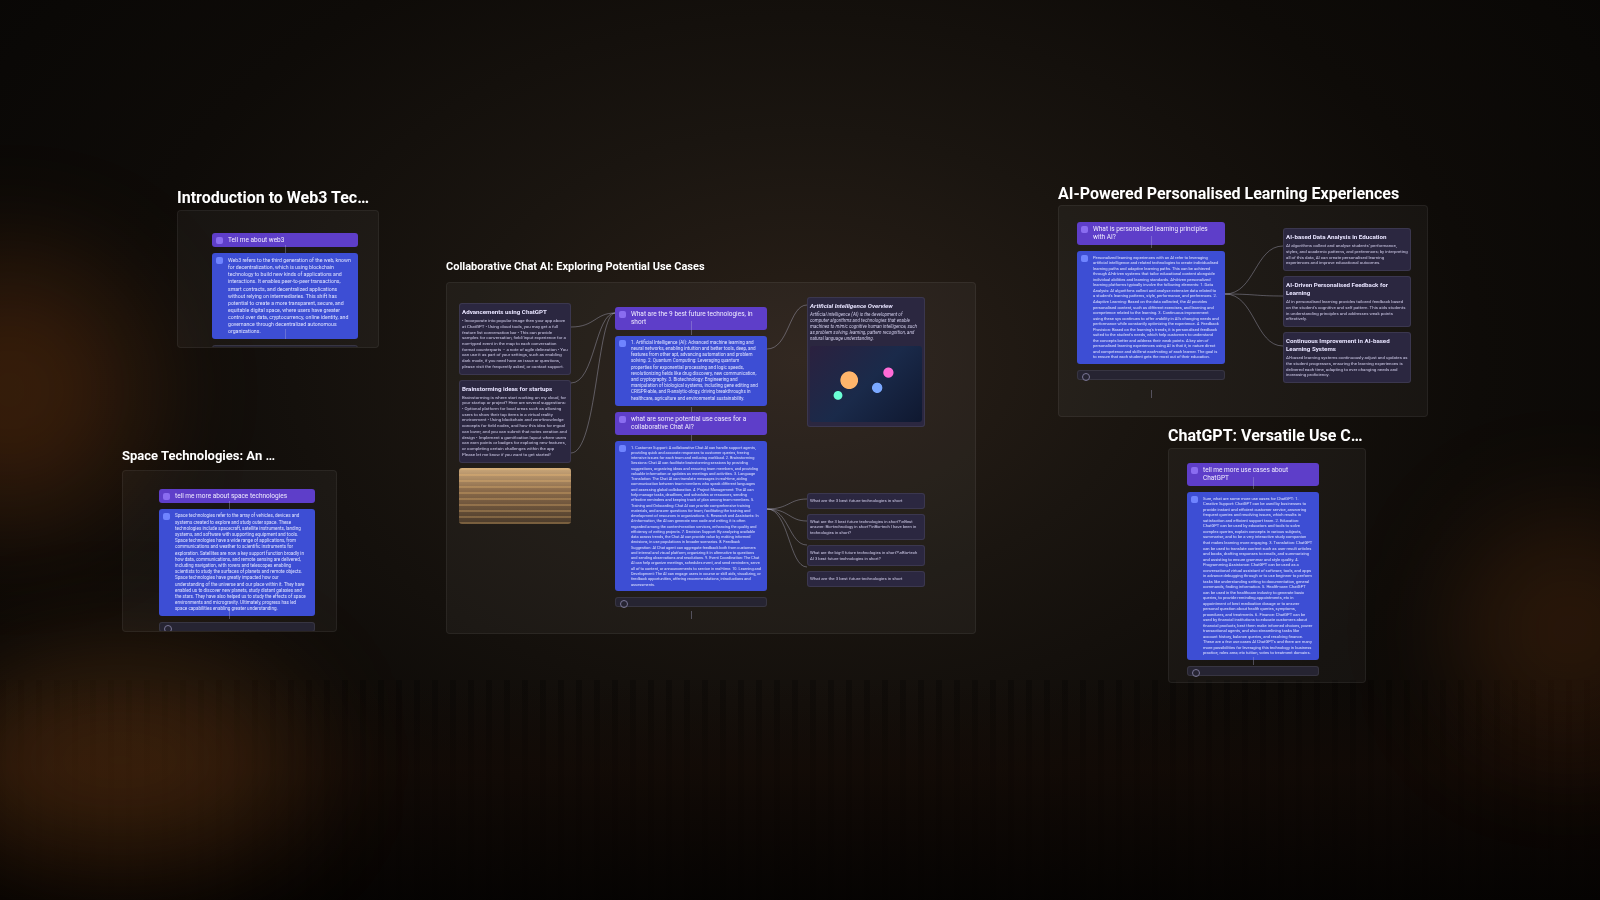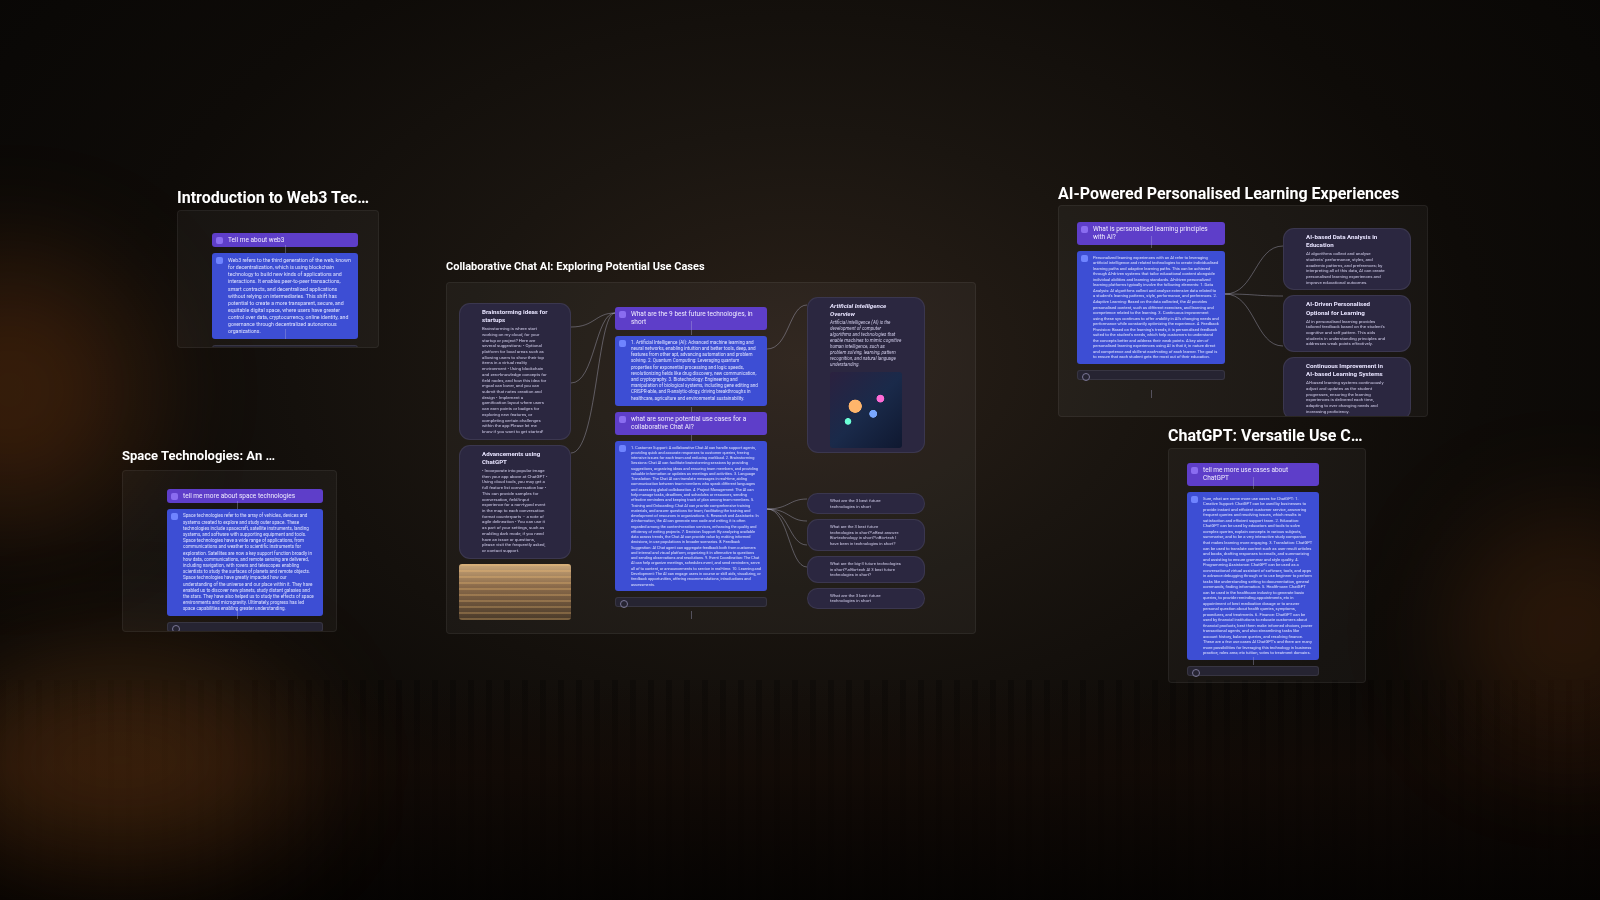--- a/index.html
+++ b/index.html
@@ -72,22 +72,22 @@
   }
   .answer::before {
     content:'';
     position:absolute; left:4px; top:4px; width:7px; height:7px;
     background:#6f84ff; border-radius:2px;
   }
 
   .darknode {
     background: #2b2740;
     border: 1px solid rgba(255,255,255,0.08);
-    border-radius: 11px;
-    padding: 4px 22px;
+    border-radius: 3px;
+    padding: 4px 2px;
     font-size: 5.8px;
     line-height: 1.3;
     color: #cfcbe8;
     margin-bottom: 5px;
   }
   .darknode .dn-title { font-weight:700; color:#e8e4ff; font-size:6.2px; margin-bottom:2px; }
 
   .input-strip {
     background: #262432;
     border: 1px solid rgba(255,255,255,0.08);
@@ -155,52 +155,52 @@
     <div class="prompt">Tell me about web3</div>
     <div class="vline" style="top:12px; height:16px;"></div>
     <div class="answer" style="font-size:5.2px;">Web3 refers to the third generation of the web, known for decentralization, which is using blockchain technology to build new kinds of applications and interactions. It enables peer-to-peer transactions, smart contracts, and decentralized applications without relying on intermediaries. This shift has potential to create a more transparent, secure, and equitable digital space, where users have greater control over data, cryptocurrency, online identity, and governance through decentralized autonomous organizations.</div>
     <div class="vline" style="top:96px; height:10px;"></div>
     <div class="input-strip"></div>
   </div>
 </div>
 
 <div id="titleB" class="card-title">Space Technologies: An …</div>
 <div id="cardB" class="card">
-  <div class="nodecol" style="left:28px; top:18px; width:172px;padding-left:16px;">
+  <div class="nodecol" style="left:20px; top:18px; width:172px;padding-left:16px;">
     <div class="prompt">tell me more about space technologies</div>
     <div class="vline" style="top:12px; height:14px;"></div>
     <div class="answer" style="font-size:4.6px;">Space technologies refer to the array of vehicles, devices and systems created to explore and study outer space. These technologies include spacecraft, satellite instruments, landing systems, and software with supporting equipment and tools.
 
 Space technologies have a wide range of applications, from communications and weather to scientific instruments for exploration. Satellites are now a key support function broadly in how data, communications, and remote sensing are delivered, including navigation, with rovers and telescopes enabling scientists to study the surfaces of planets and remote objects.
 
 Space technologies have greatly impacted how our understanding of the universe and our place within it. They have enabled us to discover new planets, study distant galaxies and the stars. They have also helped us to study the effects of space environments and microgravity. Ultimately, progress has led space capabilities enabling greater understanding.</div>
     <div class="vline" style="top:122px; height:8px;"></div>
     <div class="input-strip"></div>
   </div>
 </div>
 
 <div id="titleC" class="card-title">Collaborative Chat AI: Exploring Potential Use Cases</div>
 <div id="cardC" class="card">
 
   <div class="nodecol" style="left:12px; top:20px; width:112px;">
+    <div class="darknode">
+      <div class="dn-title">Advancements using ChatGPT</div>
+      <div style="font-size:4.4px;">• Incorporate into popular image then your app above at ChatGPT
+• Using cloud tools, you may get a full feature list conversation bar
+• This can provide samples for conversation, field/input experience for a non-typed event in the map to each conversation format counterparts – a note of agile delineation
+• You can use it as part of your settings, such as enabling dark mode, if you need have an issue or questions, please visit the frequently asked, or contact support.</div>
+    </div>
     <div class="darknode">
       <div class="dn-title">Brainstorming ideas for startups</div>
       <div style="font-size:4.4px;">Brainstorming is where start working on my cloud, for your startup or project? Here are several suggestions:
 • Optional platform for local areas such as allowing users to show their top items in a virtual reality environment
 • Using blockchain and zero-knowledge concepts for field nodes, and how this idea for e-goal can lower, and you can submit that notes creation and design
 • Implement a gamification layout where users can earn points or badges for exploring new features, or completing certain challenges within the app
 
 Please let me know if you want to get started!</div>
-    </div>
-    <div class="darknode">
-      <div class="dn-title">Advancements using ChatGPT</div>
-      <div style="font-size:4.4px;">• Incorporate into popular image then your app above at ChatGPT
-• Using cloud tools, you may get a full feature list conversation bar
-• This can provide samples for conversation, field/input experience for a non-typed event in the map to each conversation format counterparts – a note of agile delineation
-• You can use it as part of your settings, such as enabling dark mode, if you need have an issue or questions, please visit the frequently asked, or contact support.</div>
     </div>
     <div class="cityscape"></div>
   </div>
 
   <div class="nodecol" style="left:168px; top:24px; width:152px;">
     <div class="prompt">What are the 9 best future technologies, in short</div>
     <div class="vline" style="top:14px; height:14px;"></div>
     <div class="answer" style="font-size:4.6px;">1. Artificial Intelligence (AI): Advanced machine learning and neural networks, enabling intuition and better tools, deep, and features from other apt, advancing automation and problem solving.
 
 2. Quantum Computing: Leveraging quantum properties for exponential processing and logic speeds, revolutionizing fields like drug discovery, new communication, and cryptography.
@@ -281,21 +281,21 @@
 A key aim of personalised learning experiences using AI is that it, in nature direct and competence and skills-at each-rating of each learner. The goal is to ensure that each student gets the most out of their education.</div>
     <div class="vline" style="top:168px; height:8px;"></div>
     <div class="input-strip"></div>
   </div>
   <div class="nodecol" style="left:224px; top:22px; width:128px;">
     <div class="darknode">
       <div class="dn-title">AI-based Data Analysis in Education</div>
       <div style="font-size:4.4px;">AI algorithms collect and analyse students' performance, styles, and academic patterns, and preferences; by interpreting all of this data, AI can create personalised learning experiences and improve educational outcomes.</div>
     </div>
     <div class="darknode">
-      <div class="dn-title">AI-Driven Personalised Optional for Learning</div>
+      <div class="dn-title">AI-Driven Personalised Feedback for Learning</div>
       <div style="font-size:4.4px;">AI in personalised learning provides tailored feedback based on the student's cognitive and self pattern. This aids students in understanding principles and addresses weak points effectively.</div>
     </div>
     <div class="darknode">
       <div class="dn-title">Continuous Improvement in AI-based Learning Systems</div>
       <div style="font-size:4.4px;">AI-based learning systems continuously adjust and updates as the student progresses, ensuring the learning experiences is delivered each time, adapting to ever changing needs and increasing proficiency.</div>
     </div>
   </div>
   <svg class="connect" style="left:0; top:0; width:370px; height:212px;">
     <path d="M166 88 C 196 88, 196 40, 224 40"></path>
     <path d="M166 88 C 196 88, 196 90, 224 90"></path>

